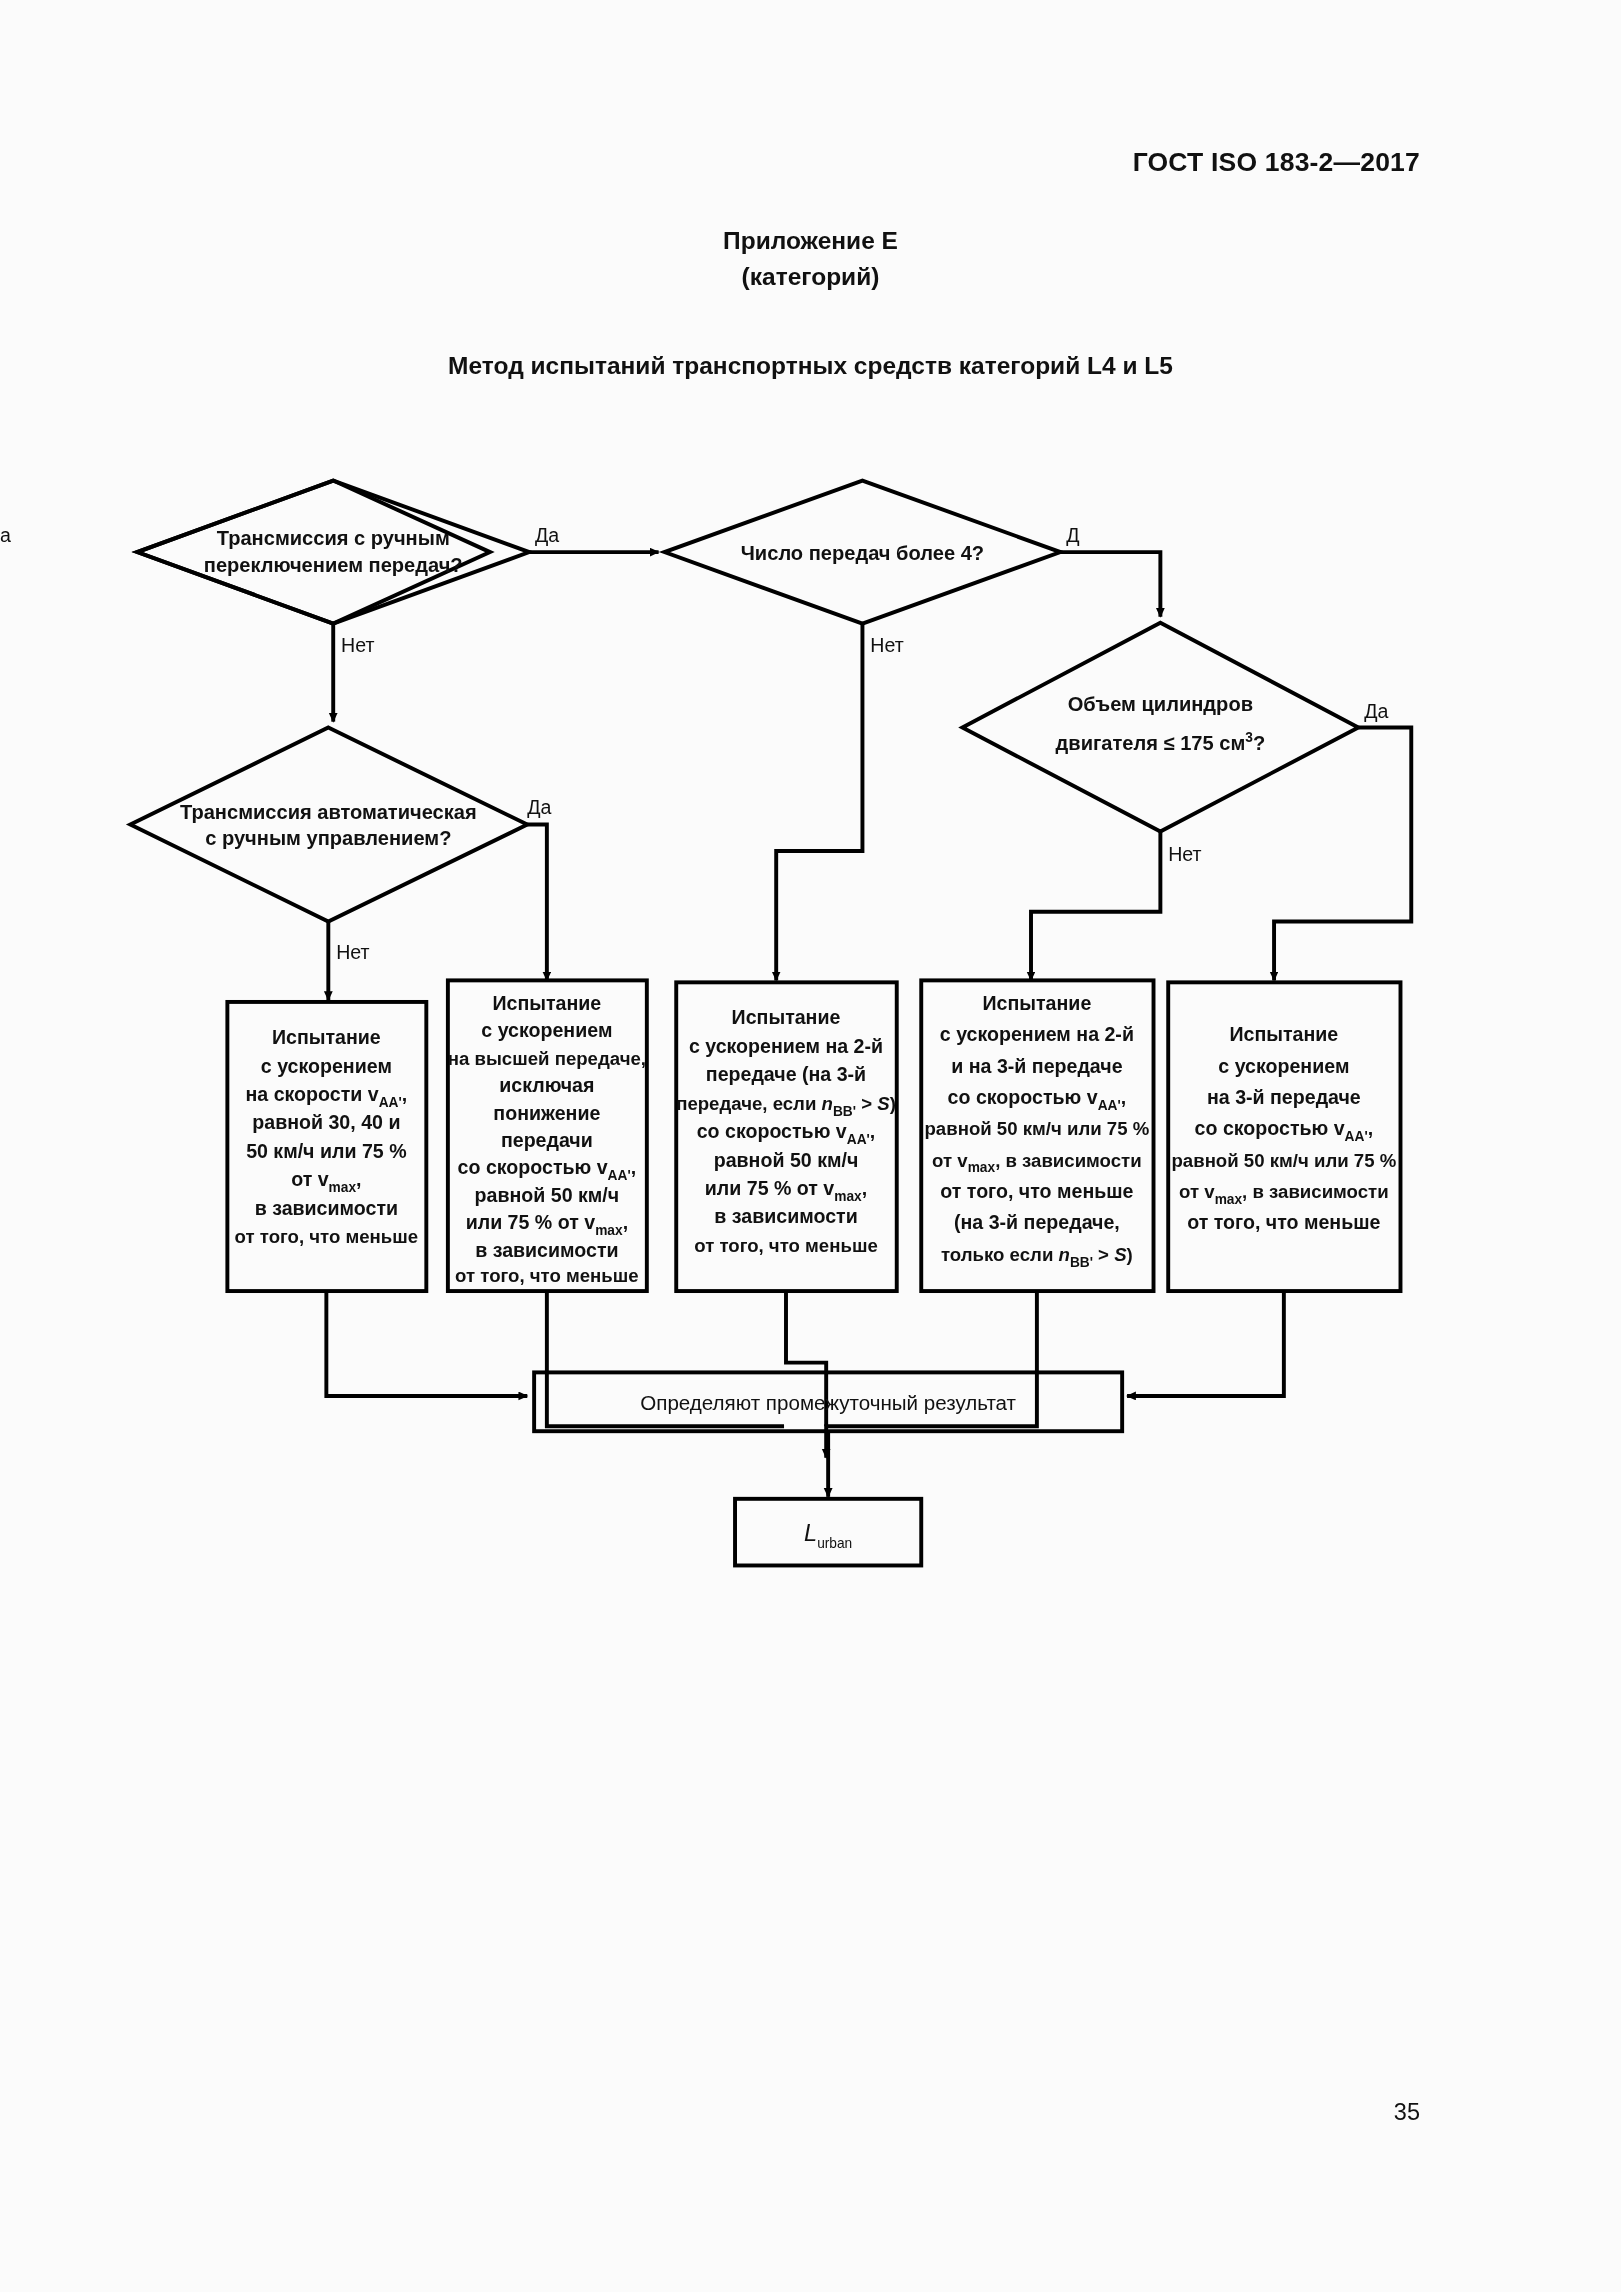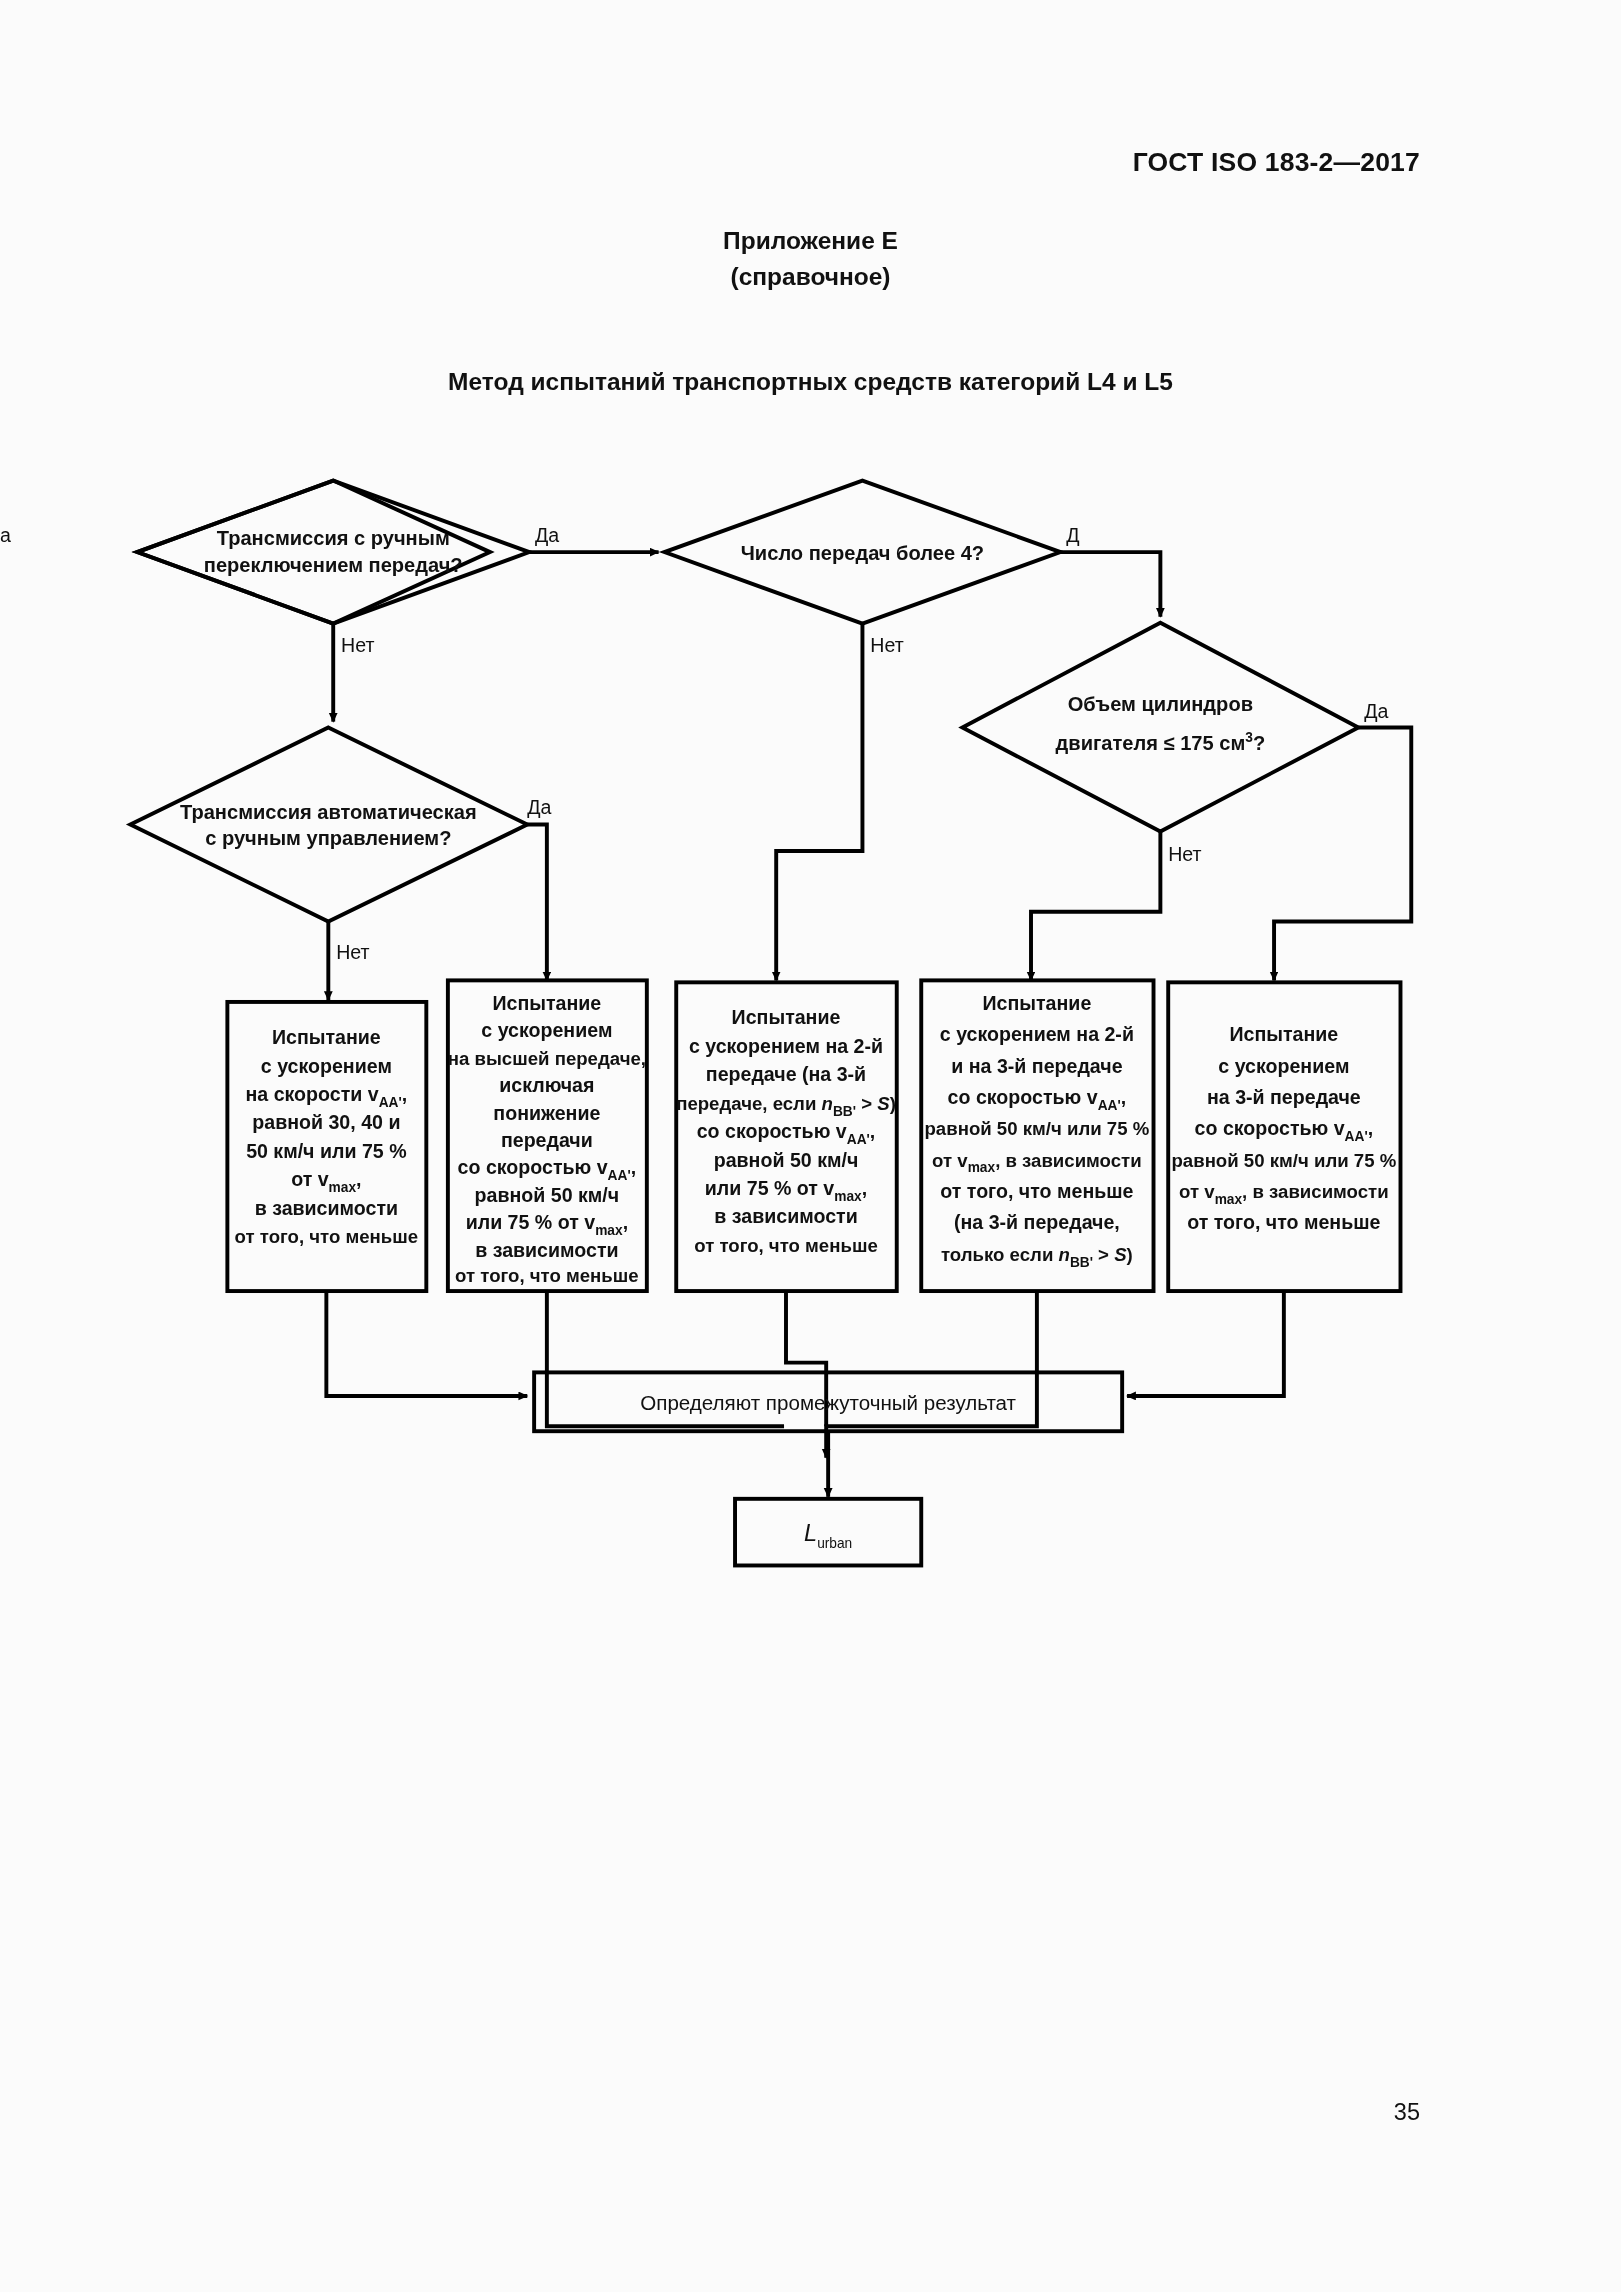--- a/index.html
+++ b/index.html
@@ -19,21 +19,21 @@
     white-space:nowrap;
   }
 
   .annex{
     position:absolute;top:223px;left:0;right:0;
     text-align:center;font-size:24.5px;font-weight:bold;line-height:1.48;
   }
   .annex div{text-align:center;}
 
   .doc-title{
-    position:absolute;top:368px;left:0;right:0;
+    position:absolute;top:352px;left:0;right:0;
     text-align:center;font-size:24.5px;font-weight:bold;
   }
 
   .figure-caption{
     position:absolute;top:1581px;left:0;right:0;
     text-align:center;font-size:23.5px;
   }
 
   .page-number{
     position:absolute;bottom:167px;right:201px;
@@ -56,21 +56,21 @@
 </style>
 </head>
 <body>
 
 <div class="page">
 
   <div class="doc-header">ГОСТ ISO 183-2—2017</div>
 
   <div class="annex">
     <div>Приложение Е</div>
-    <div>(справочное)</div>
+    <div>(категорий)</div>
   </div>
 
   <div class="doc-title">Метод испытаний транспортных средств категорий L4 и L5</div>
 
   <svg id="flowchart" width="1621" height="2293" viewBox="0 0 1654 2339">
 
     <defs>
       <marker id="arrow" markerWidth="12" markerHeight="12" refX="9" refY="4.5" orient="auto" markerUnits="userSpaceOnUse">
         <path d="M0,0 L10,4.5 L0,9 z" fill="#000"></path>
       </marker>

